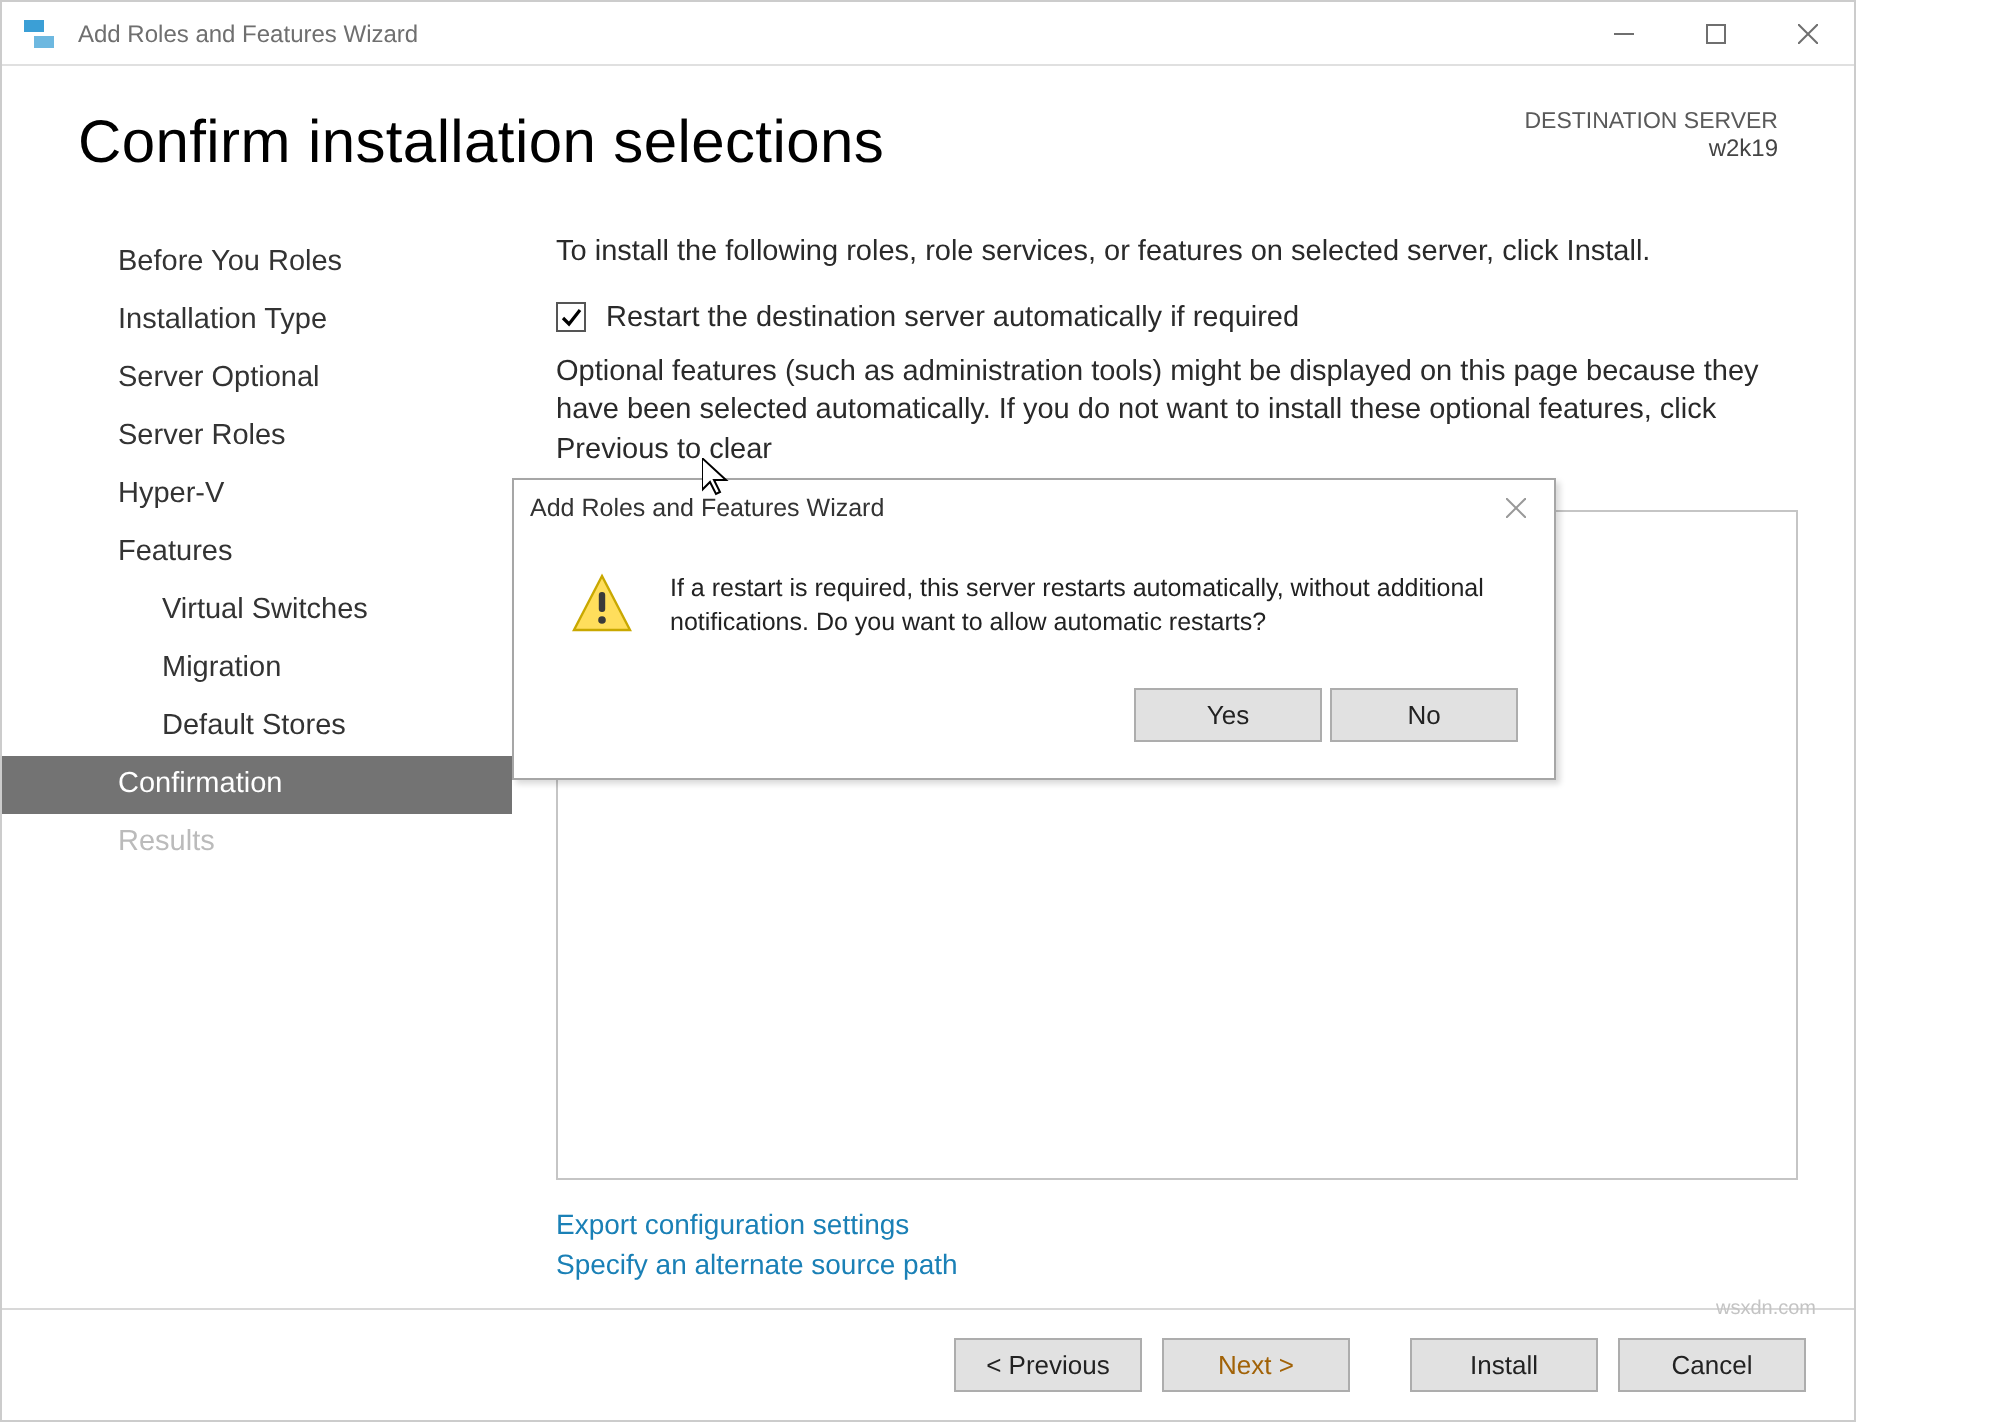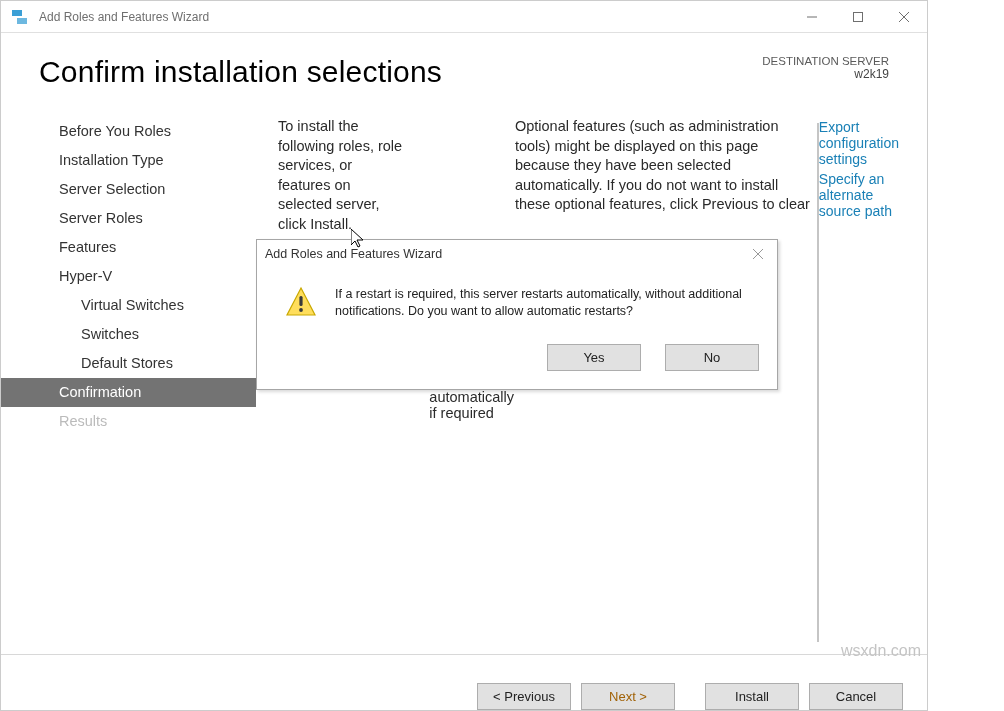--- a/index.html
+++ b/index.html
@@ -13,42 +13,42 @@
     .header-area { padding: 22px 38px 10px 38px; display: flex; align-items: flex-start; }
     .header-area h1 { font-weight: 300; font-size: 30px; color: #000000; flex: 1; letter-spacing: 0.2px; }
     .dest { text-align: right; font-size: 12px; color: #444; }
     .dest .lbl { color: #5a5a5a; font-size: 11.5px; }
     .body-area { flex: 1; display: flex; padding: 10px 0 0 0; min-height: 0; }
     .sidebar { width: 255px; padding-top: 8px; }
     .side-item { font-size: 14.5px; color: #333; padding: 6px 0 7px 58px; cursor: default; white-space: nowrap; }
     .side-sub { padding-left: 80px; }
     .side-item.active { background: #737373; color: #fff; }
     .side-item.disabled { color: #bbb; }
-    .content { flex: 1; padding: 8px 28px 0 22px; font-size: 14.5px; color: #2a2a2a; display: flex; flex-direction: row; min-height: 0; }
+    .content { flex: 1; padding: 8px 28px 0 22px; font-size: 14.5px; color: #2a2a2a; display: flex; flex-direction: column; min-height: 0; }
     .content .para { margin-bottom: 14px; line-height: 1.35; }
     .checkbox-row { display: flex; align-items: center; margin-bottom: 10px; }
     .checkbox-row .chk { width: 15px; height: 15px; border: 1px solid #555; margin-right: 10px; display: flex; align-items: center; justify-content: center; font-size: 12px; color: #000; }
     .optional { line-height: 1.38; }
     .panel { border: 1px solid #c5c5c5; flex: 1; margin-top: 6px; margin-bottom: 12px; }
     .links { margin-bottom: 12px; }
     .links div { color: #1a80b6; font-size: 14px; padding: 2px 0; }
-    .footer { height: 56px; border-top: 1px solid #d8d8d8; display: flex; align-items: flex-end; justify-content: flex-end; gap: 10px; padding: 0 24px; }
+    .footer { height: 56px; border-top: 1px solid #d8d8d8; display: flex; align-items: center; justify-content: flex-end; gap: 10px; padding: 0 24px; }
     .btn { min-width: 94px; height: 27px; border: 1px solid #adadad; background: #e1e1e1; font-size: 13px; color: #222; display:flex; align-items:center; justify-content:center; }
     .btn.disabled { color: #a16207; }
     
     .dialog { position: absolute; left: 255px; top: 238px; width: 522px; background: #fff; border: 1px solid #a6a6a6; box-shadow: 2px 2px 3px rgba(0,0,0,0.15); }
     .dialog .dlg-title { display: flex; align-items: center; height: 28px; padding: 0 4px 0 8px; font-size: 12.5px; color: #333; }
     .dialog .dlg-title .t { flex: 1; }
     .dialog .dlg-title .x { width: 30px; text-align: center; color: #888; font-size: 14px; }
     .dialog .dlg-body { display: flex; padding: 18px 24px 10px 28px; }
     .dialog .warn { width: 32px; height: 32px; margin-right: 18px; flex-shrink: 0; }
     .dialog .msg { font-size: 12.5px; color: #222; line-height: 1.35; }
-    .dialog .dlg-btns { display: flex; justify-content: flex-end; gap: 24px; padding: 14px 18px 18px 0; }
+    .dialog .dlg-btns { display: flex; justify-content: flex-end; gap: 4px; padding: 14px 18px 18px 0; }
     .cursor-ptr { position:absolute; left:350px; top:228px; font-size:14px; color:#000; pointer-events:none; }
-    .watermark { position:absolute; right:6px; bottom:50px; font-size:16px; color:#c4c4c4; }
+    .watermark { position:absolute; right:19px; bottom:50px; font-size:10px; color:#c4c4c4; }
   </style>
 </head>
 <body>
 
 <div class="window">
 
   <div class="titlebar">
     <span class="app-icon">
       <svg width="18" height="18" viewBox="0 0 18 18">
           <rect x="1" y="2" width="10" height="6" fill="#3b9fd6"></rect>
@@ -81,26 +81,26 @@
     <div class="dest">
       <div class="lbl">DESTINATION SERVER</div>
       <div>w2k19</div>
     </div>
   </div>
 
   <div class="body-area">
     <div class="sidebar">
       <div class="side-item">Before You Roles</div>
       <div class="side-item">Installation Type</div>
-      <div class="side-item">Server Selection</div>
+      <div class="side-item">Server Optional</div>
       <div class="side-item">Server Roles</div>
+      <div class="side-item">Hyper-V</div>
       <div class="side-item">Features</div>
-      <div class="side-item">Hyper-V</div>
       <div class="side-item side-sub">Virtual Switches</div>
-      <div class="side-item side-sub">Switches</div>
+      <div class="side-item side-sub">Migration</div>
       <div class="side-item side-sub">Default Stores</div>
       <div class="side-item active">Confirmation</div>
       <div class="side-item disabled">Results</div>
     </div>
 
     <div class="content">
       <div class="para">To install the following roles, role services, or features on selected server, click Install.</div>
       <div class="checkbox-row">
         <span class="chk">
           <svg width="12" height="12" viewBox="0 0 12 12">

